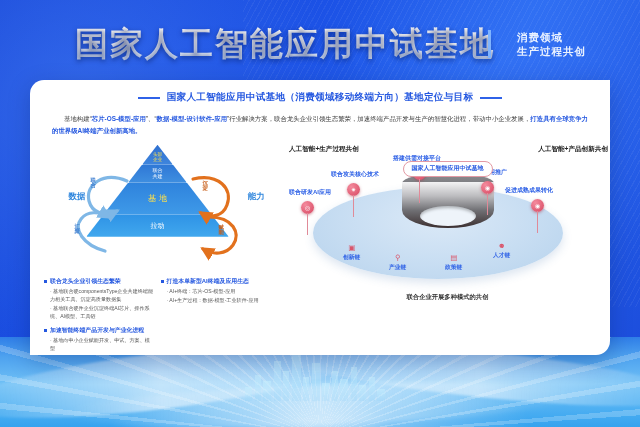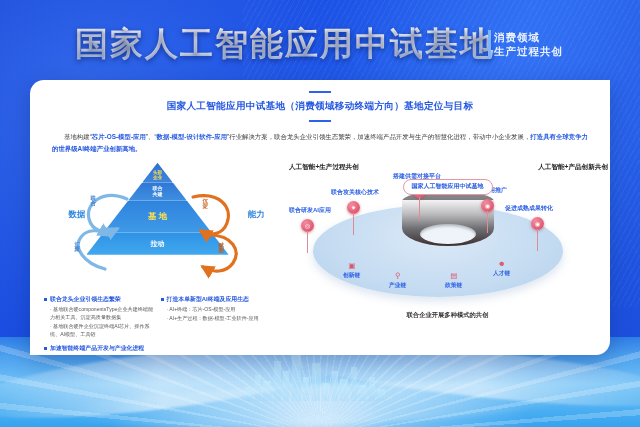--- a/index.html
+++ b/index.html
@@ -43,41 +43,41 @@
   #skyline{position:absolute;left:50%;bottom:26px;transform:translateX(-50%);
      width:150px;height:48px;opacity:.55;}
   #skyline i{position:absolute;bottom:0;display:block;background:linear-gradient(180deg,rgba(200,240,255,.95),rgba(120,200,245,.25));}
   
   #header{position:absolute;left:0;top:0;width:100%;height:88px;}
   #title{position:absolute;left:75px;top:22px;
      font-size:33px;font-weight:bold;letter-spacing:2px;color:#fff;
      text-shadow:0 2px 5px rgba(0,20,80,.55);
      background:linear-gradient(180deg,#ffffff 42%,#cfe2ff 100%);
      -webkit-background-clip:text;background-clip:text;-webkit-text-fill-color:transparent;}
-  #subwrap{position:absolute;left:488px;top:30px;padding-left:3px;border-left:3px solid #7fb4ff;
+  #subwrap{position:absolute;left:488px;top:30px;padding-left:26px;border-left:3px solid #7fb4ff;
      line-height:1.35;}
   #subwrap div{font-size:10.5px;font-weight:bold;color:#eaf2ff;letter-spacing:1px;}
   
   #card{position:absolute;left:30px;top:80px;width:580px;height:275px;background:#fff;
      border-radius:14px 0 14px 0;box-shadow:0 6px 22px rgba(0,25,90,.28);overflow:hidden;}
   
-  .sect-title{display:flex;align-items:center;justify-content:center;gap:7px;margin-top:11px;flex-direction:column;}
+  .sect-title{display:flex;align-items:center;justify-content:center;gap:7px;margin-top:11px;}
   .sect-title .rule{width:22px;height:2px;background:#2f62e8;}
   .sect-title .txt{font-size:9.6px;font-weight:bold;color:#2558e0;letter-spacing:.3px;white-space:nowrap;}
   
   #para{margin:9px 22px 0 22px;font-size:6.4px;line-height:1.85;color:#3a3a3a;text-align:justify;text-indent:12px;}
   #para b{color:#2558e0;}
   
   #cols{display:flex;margin-top:6px;}
   #leftcol{width:255px;position:relative;}
   #rightcol{flex:1;position:relative;}
   
   #pyr{position:relative;width:230px;height:128px;margin:2px auto 0 auto;}
   .tier{position:absolute;left:50%;transform:translateX(-50%);
-        display:flex;align-items:center;justify-content:center;color:#fff;font-weight:bold;}
+        display:flex;align-items:center;justify-content:center;color:#fff;font-weight:normal;}
   .tier span{text-align:center;line-height:1.1;}
   
   .arcword{position:absolute;font-size:5.4px;font-weight:bold;line-height:1.05;text-align:center;}
   .sidelab{position:absolute;font-size:8.4px;font-weight:bold;padding-left:16px;}
   
   .blkwrap{display:flex;gap:6px;padding:0 14px;margin-top:4px;}
   .blk{flex:1;}
   .blk h5{margin:0 0 2px 0;font-size:5.9px;font-weight:bold;color:#2558e0;
      display:flex;align-items:center;gap:3px;}
   .blk h5 .sq{width:3px;height:3px;background:#2558e0;display:inline-block;}

